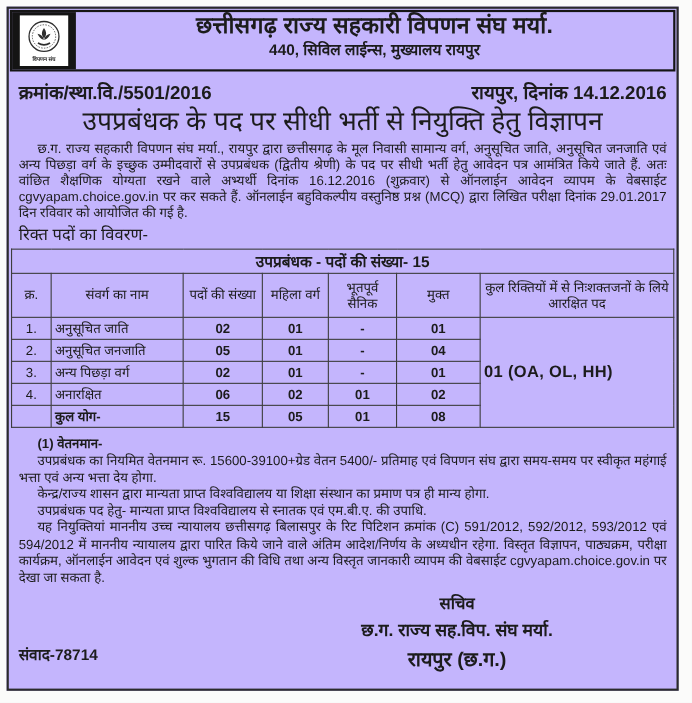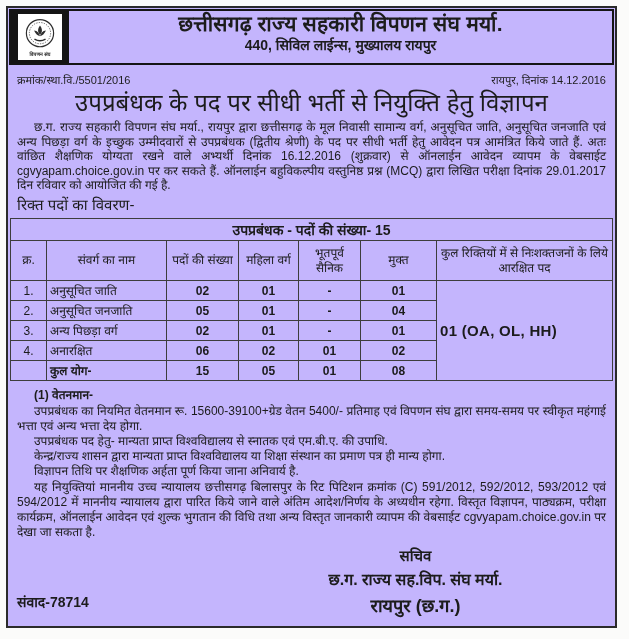--- a/index.html
+++ b/index.html
@@ -15,21 +15,21 @@
   .logo-card{width:44px;height:46px;background:#ffffff;display:flex;flex-direction:column;
              align-items:center;justify-content:center;gap:1px;}
   .logo-card svg{display:block;}
   .logo-caption{font-size:5px;line-height:5px;font-weight:bold;color:#222;white-space:nowrap;}
   .header-text{flex:1;text-align:center;padding-top:2px;line-height:1.05;}
   .org-name{font-size:21px;font-weight:bold;letter-spacing:.2px;}
   .org-address{font-size:14px;font-weight:bold;margin-top:3px;}
 
   
   .ref-row{display:flex;justify-content:space-between;align-items:flex-end;
-           font-size:11px;font-weight:normal;padding:6px 9px 0 9px;}
+           font-size:17px;font-weight:bold;padding:6px 9px 0 9px;}
 
   
   .headline{text-align:center;font-size:24px;font-weight:normal;margin:3px 4px 1px;line-height:1.1;}
 
   
   .intro{font-size:12px;line-height:14.4px;text-align:justify;padding:3px 9px 0 9px;text-indent:17px;}
   .vacancy-label{font-size:15px;font-weight:normal;padding:2px 9px 0 9px;}
 
   
   table.vac{border-collapse:collapse;width:603px;margin:4px 7px 3px 2px;font-size:12px;table-layout:fixed;}
@@ -160,23 +160,22 @@
           <td class="c">05</td>
           <td class="c">01</td>
           <td class="c">08</td>
         </tr>
       </tbody>
     </table>
 
     <div class="details">
       <p class="ind b">(1) वेतनमान-</p>
       <p class="ind just">उपप्रबंधक का नियमित वेतनमान रू. 15600-39100+ग्रेड वेतन 5400/- प्रतिमाह एवं विपणन संघ द्वारा समय-समय पर स्वीकृत महंगाई भत्ता एवं अन्य भत्ता देय होगा.</p>
+      <p class="ind">केन्द्र/राज्य शासन द्वारा मान्यता प्राप्त विश्वविद्यालय या शिक्षा संस्थान का प्रमाण पत्र ही मान्य होगा.</p>
       <p class="ind">उपप्रबंधक पद हेतु- मान्यता प्राप्त विश्वविद्यालय से स्नातक एवं एम.बी.ए. की उपाधि.</p>
-      <p class="ind">केन्द्र/राज्य शासन द्वारा मान्यता प्राप्त विश्वविद्यालय या शिक्षा संस्थान का प्रमाण पत्र ही मान्य होगा.</p>
-      <p class="ind">विज्ञापन तिथि पर शैक्षणिक अर्हता पूर्ण किया जाना अनिवार्य है.</p>
       <p class="ind just">यह नियुक्तियां माननीय उच्च न्यायालय छत्तीसगढ़ बिलासपुर के रिट पिटिशन क्रमांक (C) 591/2012, 592/2012, 593/2012 एवं 594/2012 में माननीय न्यायालय द्वारा पारित किये जाने वाले अंतिम आदेश/निर्णय के अध्यधीन रहेगा. विस्तृत विज्ञापन, पाठ्यक्रम, परीक्षा कार्यक्रम, ऑनलाईन आवेदन एवं शुल्क भुगतान की विधि तथा अन्य विस्तृत जानकारी व्यापम की वेबसाईट cgvyapam.choice.gov.in पर देखा जा सकता है.</p>
     </div>
 
     <div class="sig-area">
       <div class="sig-block">
         <div class="sig-line1">सचिव</div>
         <div class="sig-line2">छ.ग. राज्य सह.विप. संघ मर्या.</div>
         <div class="sig-line3">रायपुर (छ.ग.)</div>
       </div>
       <div class="footer-left">संवाद-78714</div>

